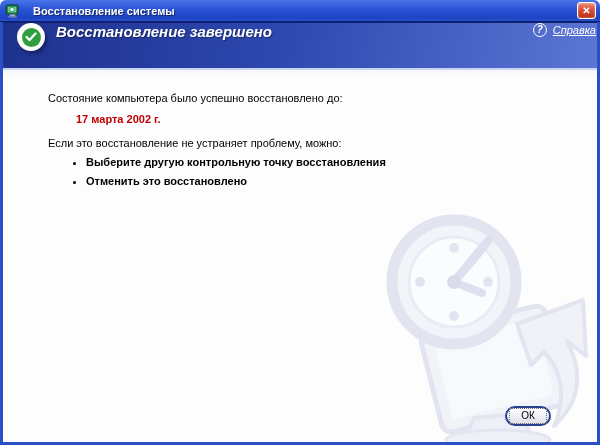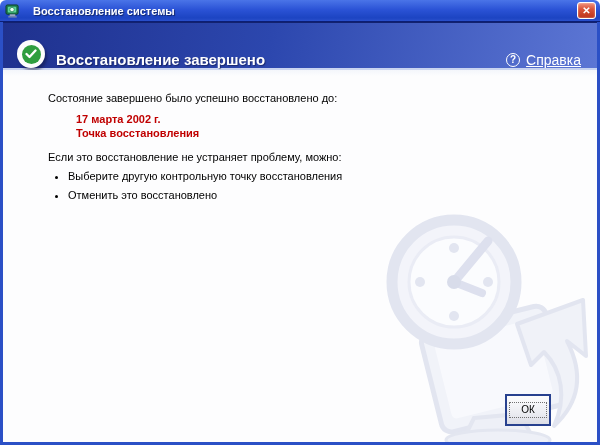--- a/index.html
+++ b/index.html
@@ -46,25 +46,26 @@
     border-left: 3px solid #2b50c6;
     border-right: 3px solid #2b50c6;
     border-bottom: 3px solid #2b50c6;
     background: #fdfdfe;
     overflow: hidden;
   }
 
   
   .header {
     flex: 0 0 48px; height: 48px;
-    display: flex; align-items: flex-end;
-    padding: 0 16px 0 14px;
+    display: flex; align-items: flex-start;
+    padding: 0 1px 0 14px;
     background: linear-gradient(100deg, #1f318e 0%, #2c47ae 45%, #5c76d4 100%);
     border-top: 1px solid #13226f;
     border-bottom: 2px solid #c9d4f0;
+    font-style: italic;
   }
   .check-badge {
     width: 28px; height: 28px; border-radius: 50%;
     background: #fdfdfd;
     display: flex; align-items: center; justify-content: center;
     box-shadow: 2px 3px 3px rgba(10,15,50,0.45);
     flex: 0 0 auto;
   }
   .check-inner {
     width: 19px; height: 19px; border-radius: 50%;
@@ -77,52 +78,52 @@
     text-shadow: 1px 1px 1px rgba(0,0,20,0.4);
   }
   .help-area { margin-left: auto; display: flex; align-items: center; gap: 6px; }
   .help-icon {
     width: 14px; height: 14px; border-radius: 50%;
     border: 1px solid #fff;
     color: #fff; font-size: 10px; font-weight: bold;
     display: flex; align-items: center; justify-content: center;
     line-height: 1;
   }
-  .help-link { color: #fff; font-size: 14px; text-decoration: underline; cursor: pointer; }
+  .help-link { color: #fff; font-size: 11px; text-decoration: underline; cursor: pointer; }
 
   
   .content {
     position: relative; flex: 1;
     padding: 22px 20px 0 45px;
     font-size: 11px; color: #000;
     background: linear-gradient(180deg, #f4f6fb 0%, #fdfdfe 6px);
   }
   .content p { position: relative; z-index: 2; }
   .intro { margin-bottom: 9px; }
   .red-line { color: #c00000; font-weight: bold; line-height: 1.25; margin-left: 28px; }
   .options-intro { margin-top: 10px; margin-bottom: 7px; }
   .options-list {
     position: relative; z-index: 2;
-    list-style: disc; margin-left: 20px;
+    list-style: disc; margin-left: 38px; font-weight: bold;
   }
   .options-list li { margin-bottom: 7px; }
 
   
   .watermark {
     position: absolute; right: 0; bottom: 0;
     width: 245px; height: 240px;
     z-index: 1; pointer-events: none;
   }
 
   
   .ok-btn {
     position: absolute; right: 46px; bottom: 16px;
     z-index: 3;
-    min-width: 46px; height: 32px;
-    border: 2px solid #28418f; border-radius: 0;
+    min-width: 46px; height: 20px;
+    border: 2px solid #28418f; border-radius: 10px;
     background: linear-gradient(180deg, #fdfdfd 0%, #ecedf2 60%, #dcdde6 100%);
     font-family: "Liberation Sans", sans-serif;
     font-size: 10px; color: #000;
     cursor: pointer; padding: 0 2px;
   }
   .ok-inner {
     display: block;
     border: 1px dotted #707070;
     padding: 1px 10px 2px 10px;
   }
@@ -180,23 +181,22 @@
         <circle cx="136" cy="80" r="5" fill="#e2e5f0"></circle>
         <circle cx="102" cy="114" r="5" fill="#e2e5f0"></circle>
         <circle cx="68" cy="80" r="5" fill="#e2e5f0"></circle>
         <line x1="102" y1="80" x2="136" y2="39" stroke="#dde0ee" stroke-width="9" stroke-linecap="round"></line>
         <line x1="102" y1="80" x2="130" y2="91" stroke="#dde0ee" stroke-width="8" stroke-linecap="round"></line>
         <circle cx="102" cy="80" r="7" fill="#d8dcea"></circle>
 
         <path d="M165 122 L231 98 L234 154 L215 139 C 232 172 228 200 202 224 C 215 196 210 168 192 150 L 179 163 Z" fill="#f0f2f8" stroke="#e2e5f0" stroke-width="4" stroke-linejoin="round"></path>
       </svg>
 
-      <p class="intro">Состояние завершено было успешно восстановлено до:</p>
+      <p class="intro">Состояние компьютера было успешно восстановлено до:</p>
       <p class="red-line">17 марта 2002 г.</p>
-      <p class="red-line">Точка восстановления</p>
       <p class="options-intro">Если это восстановление не устраняет проблему, можно:</p>
       <ul class="options-list">
         <li>Выберите другую контрольную точку восстановления</li>
         <li>Отменить это восстановлено</li>
       </ul>
 
       <button class="ok-btn">
         <span class="ok-inner">ОК</span>
       </button>
     </div>

